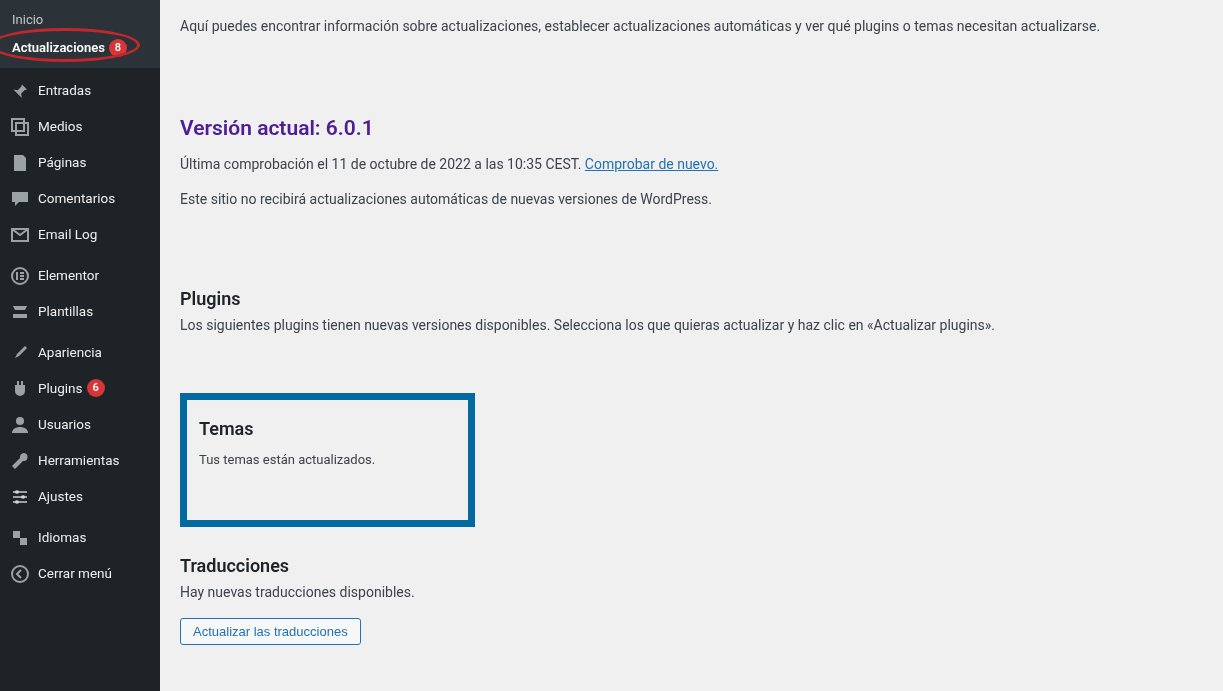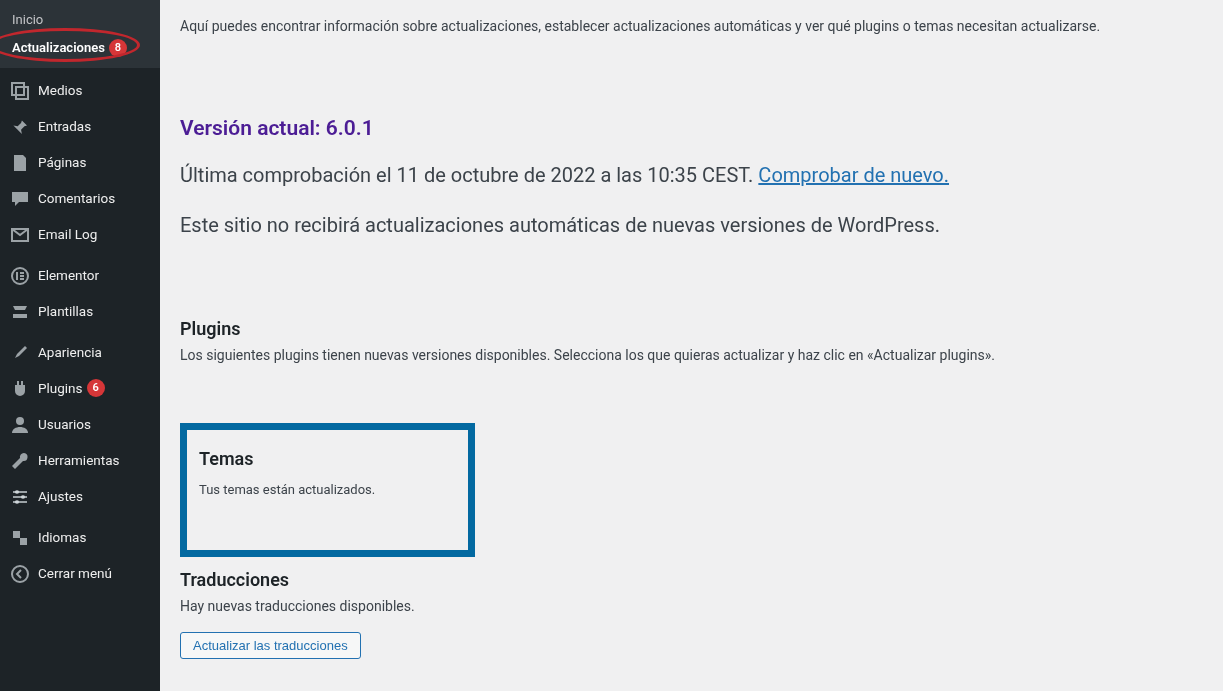--- a/index.html
+++ b/index.html
@@ -15,21 +15,21 @@
   .sidebar .sub li.active{color:#fff;font-weight:600}
   .sep{height:5px}
   .badge{display:inline-flex;align-items:center;justify-content:center;min-width:18px;height:18px;border-radius:9px;background:#d63638;color:#fff;font-size:11px;font-weight:600;margin-left:4px;padding:0 5px}
   .ellipse{position:absolute;border:3px solid #c1272d;border-radius:50%/50%;width:150px;height:34px;left:-10px;top:-6px;pointer-events:none}
   .sub li.active{position:relative}
   
   .content{flex:1;padding:0 20px 40px 20px}
   .intro{margin-top:18px;color:#3c434a;font-size:14px}
   h2{font-size:21px;font-weight:600;color:#4c1d95;margin:0 0 4px 0}
   .version-block{margin-top:82px}
-  .muted{font-size:20px;color:#3c434a;line-height:1.5}
+  .muted{font-size:14px;color:#3c434a;line-height:1.5}
   a.link{color:#2271b1;text-decoration:underline}
   .section{margin-top:78px}
   .section h3{font-size:18px;font-weight:600;color:#1d2327;margin:0 0 8px 0}
   .section p{margin:8px 0;font-size:14px}
   .highlight-box{border:7px solid #0369a1;padding:18px 12px 40px 12px;margin-top:60px;width:295px}
   .highlight-box h3{font-size:18px;font-weight:600;color:#1d2327;margin:0 0 6px 0}
   .btn{display:inline-block;border:1px solid #2271b1;color:#2271b1;background:#f6f7f7;border-radius:3px;padding:5px 12px;font-size:13px;cursor:pointer;margin-top:10px}
   svg{width:20px;height:20px;fill:currentColor}
 </style>
 </head>
@@ -45,32 +45,32 @@
         <span class="ellipse"></span>
         <span>Actualizaciones</span>
         <span class="badge">8</span>
       </li>
     </ul>
     <div class="sep"></div>
     <ul>
       <li>
         <span class="icon">
             <svg viewBox="0 0 20 20">
+              <path d="M12 2l6 6-3 1-4 4 1 5-5-5-5 5 5-5-5-5 5 1 4-4 1-3z" transform="scale(.85) translate(2 2)"></path>
+            </svg>
+          </span>
+        <span>Entradas</span>
+      </li>
+      <li>
+        <span class="icon">
+            <svg viewBox="0 0 20 20">
               <path d="M2 2h12v12H2z M6 6h12v12H6z" fill="none" stroke="currentColor" stroke-width="2"></path>
             </svg>
           </span>
         <span>Medios</span>
-      </li>
-      <li>
-        <span class="icon">
-            <svg viewBox="0 0 20 20">
-              <path d="M12 2l6 6-3 1-4 4 1 5-5-5-5 5 5-5-5-5 5 1 4-4 1-3z" transform="scale(.85) translate(2 2)"></path>
-            </svg>
-          </span>
-        <span>Entradas</span>
       </li>
       <li>
         <span class="icon">
             <svg viewBox="0 0 20 20">
               <path d="M4 2h9l3 3v13H4z"></path>
             </svg>
           </span>
         <span>Páginas</span>
       </li>
       <li>
@@ -197,19 +197,19 @@
     <div class="section">
       <h3>Plugins</h3>
       <p>Los siguientes plugins tienen nuevas versiones disponibles. Selecciona los que quieras actualizar y haz clic en «Actualizar plugins».</p>
     </div>
 
     <div class="highlight-box">
       <h3>Temas</h3>
       <p>Tus temas están actualizados.</p>
     </div>
 
-    <div class="section" style="margin-top:12px">
+    <div class="section" style="margin-top:28px">
       <h3>Traducciones</h3>
       <p>Hay nuevas traducciones disponibles.</p>
       <button class="btn">Actualizar las traducciones</button>
     </div>
   </main>
 </div>
 
 </body></html>

